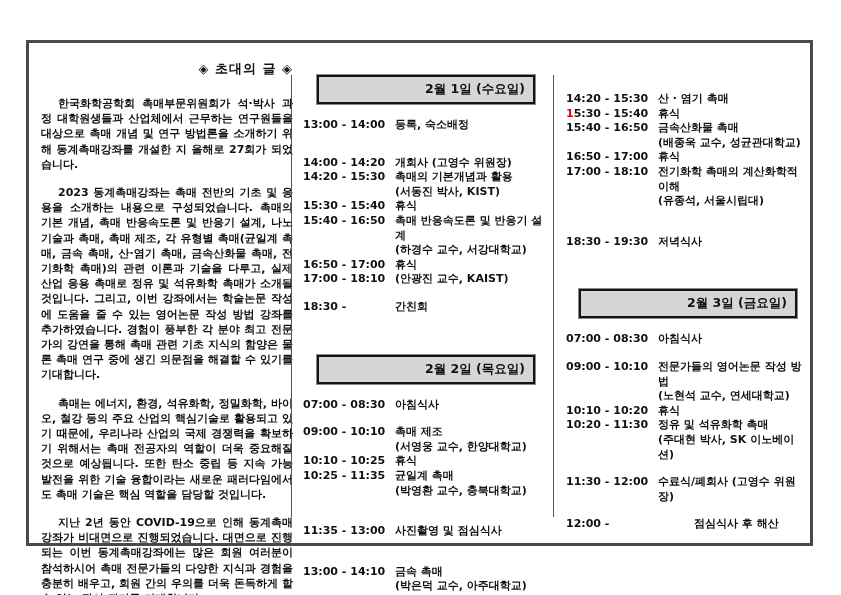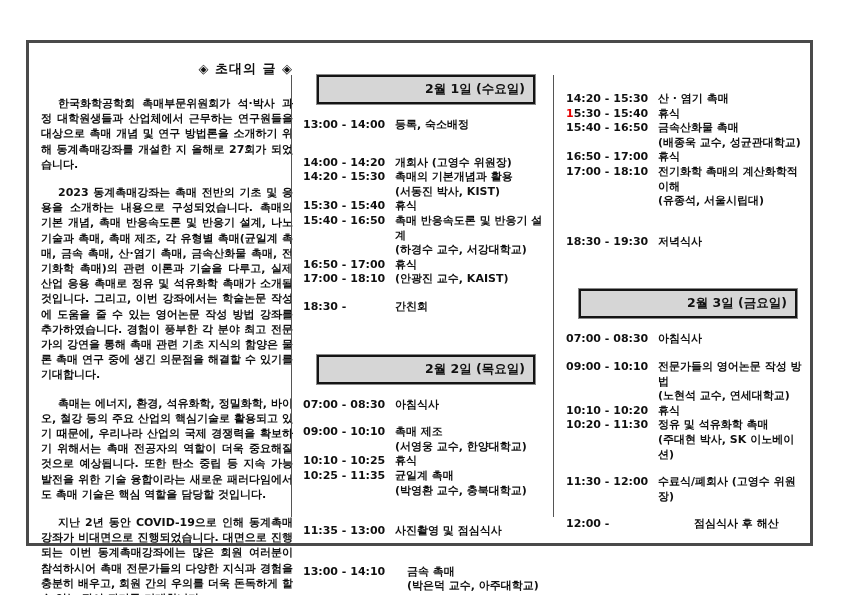--- a/index.html
+++ b/index.html
@@ -136,21 +136,21 @@
             <div>균일계 촉매</div>
             <div>(박영환 교수, 충북대학교)</div>
           </div>
         </div>
         <div class="sched-row" style="margin-top: 26px;">
           <span class="time">11:35 - 13:00</span>
           <div class="desc">
             <div>사진촬영 및 점심식사</div>
           </div>
         </div>
-        <div class="sched-row" style="margin-top: 26px; gap: 12px;">
+        <div class="sched-row" style="margin-top: 26px;">
           <span class="time">13:00 - 14:10</span>
           <div class="desc">
             <div>금속 촉매</div>
             <div>(박은덕 교수, 아주대학교)</div>
           </div>
         </div>
         <div class="sched-row">
           <span class="time">14:10 - 14:20</span>
           <div class="desc">
             <div>휴식</div>

